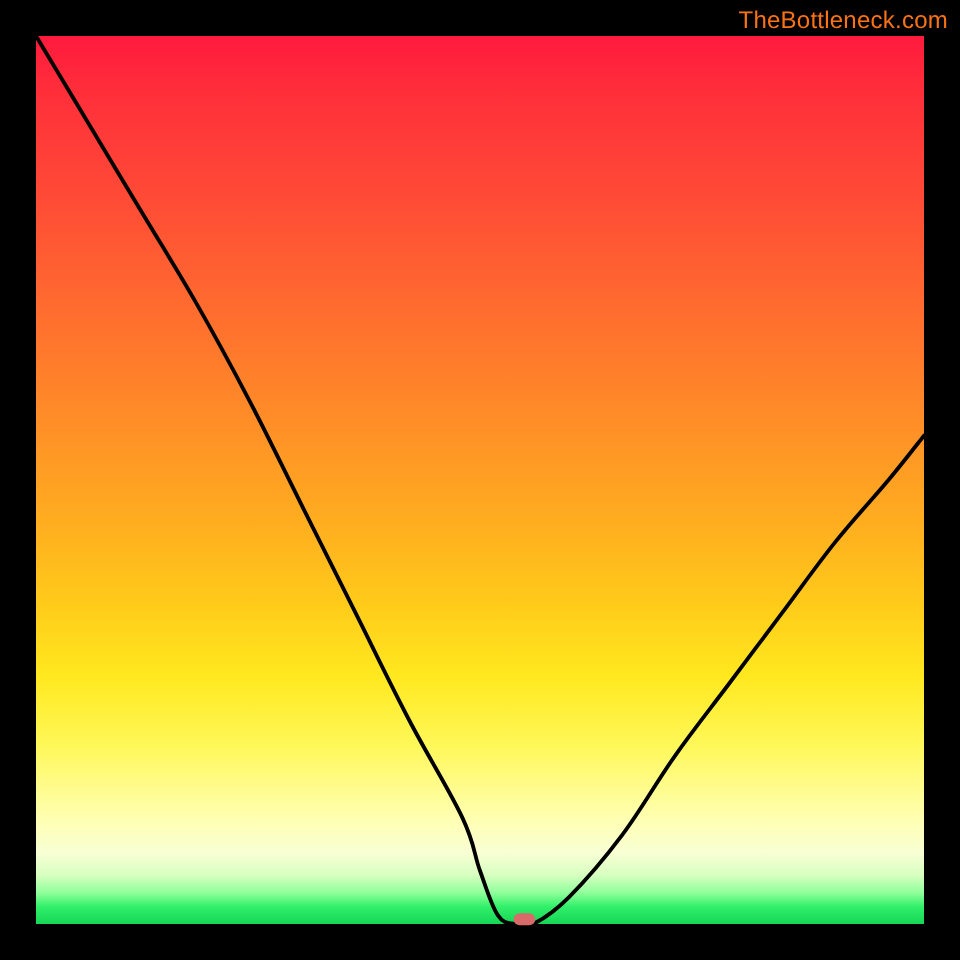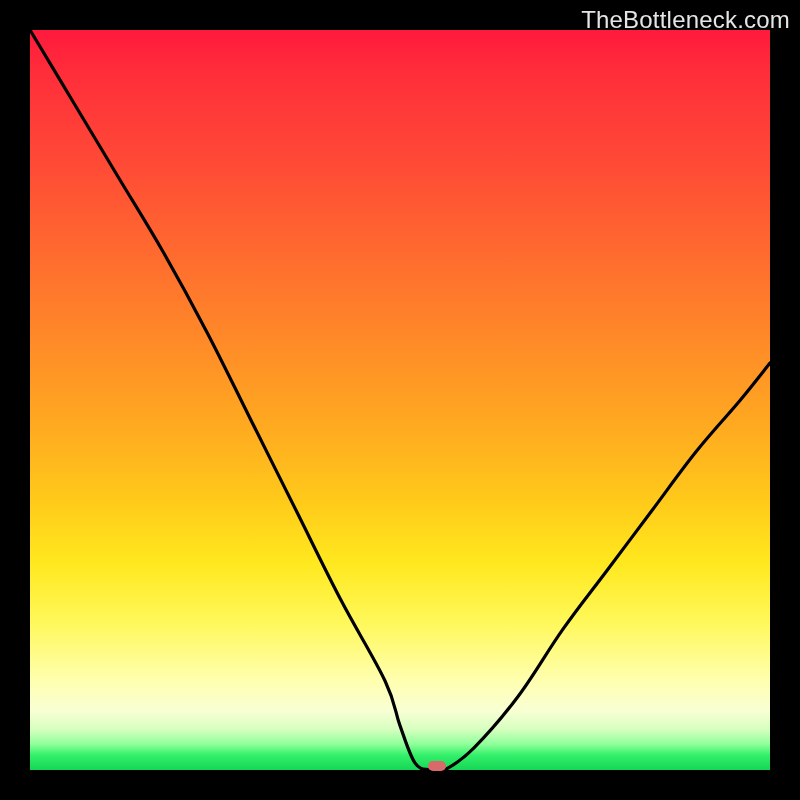--- a/index.html
+++ b/index.html
@@ -40,22 +40,22 @@
       #d7ffc0 94.5%,
       #8fff9a 96.5%,
       #33f06a 98%,
       #15d656 100%
     );
   }
   .watermark {
     position: absolute;
     top: 6px;
     right: 10px;
-    color: #e5e5e5;
-    font-size: 24px;
+    color: #f97316;
+    font-size: 20px;
     letter-spacing: 0.2px;
     user-select: none;
   }
   svg.curve {
     position: absolute;
     left: 0;
     top: 0;
     width: 740px;
     height: 740px;
   }

